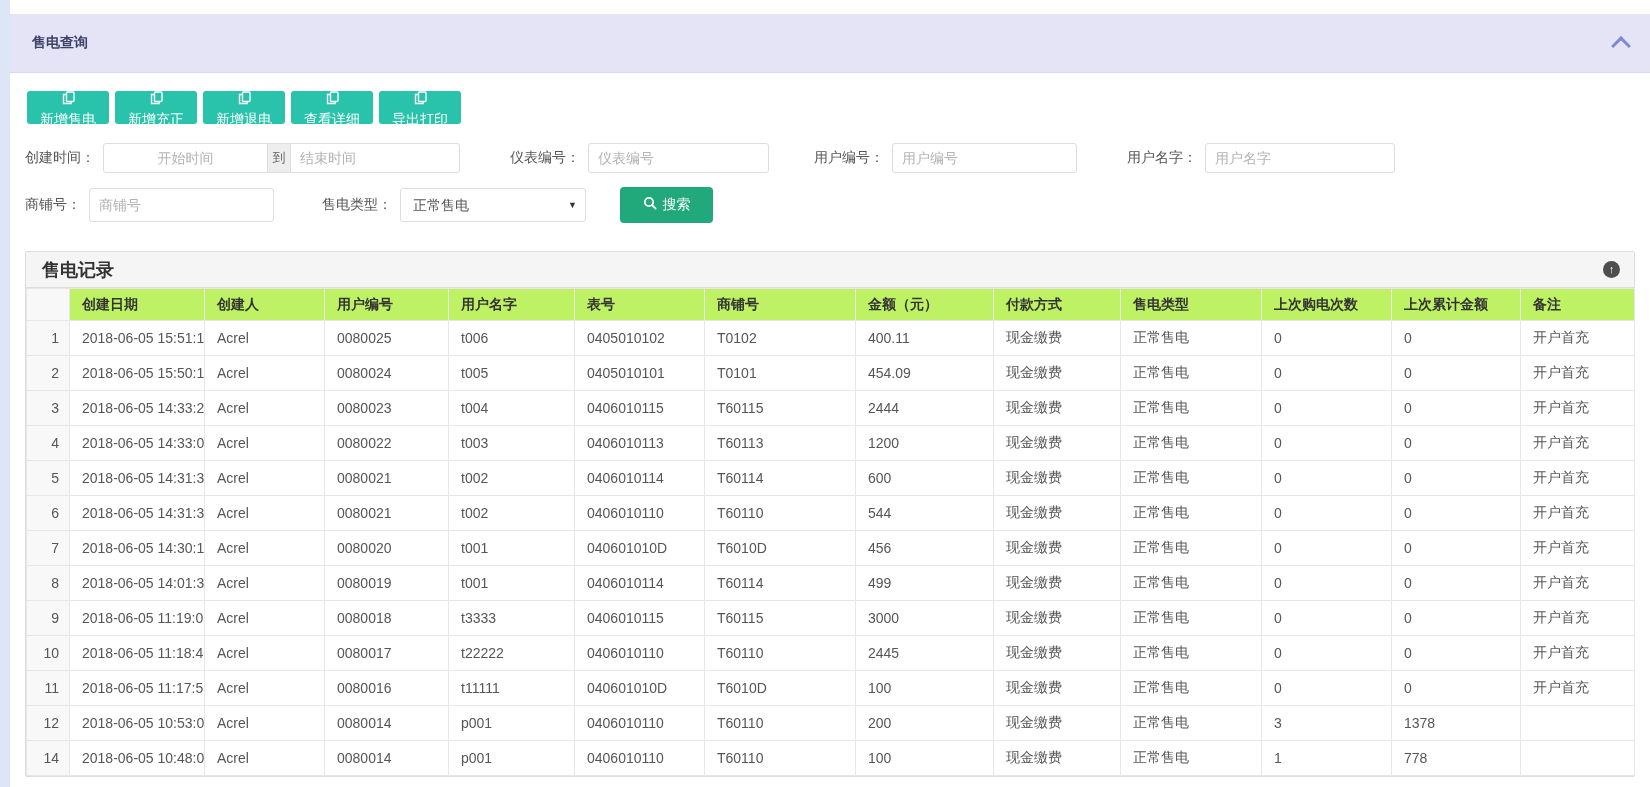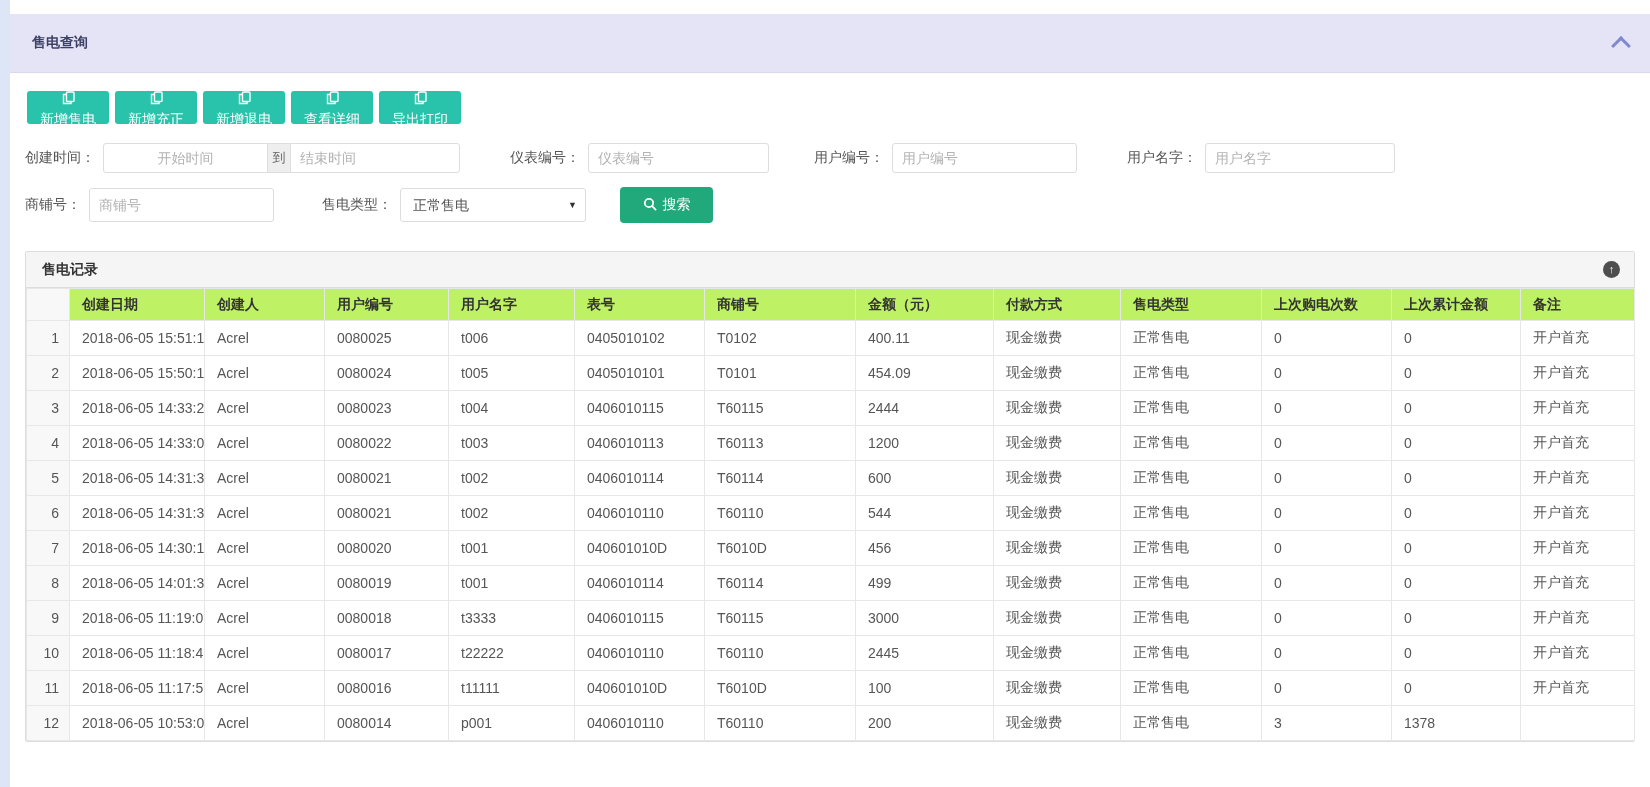--- a/index.html
+++ b/index.html
@@ -55,30 +55,30 @@
     width:186px;height:34px;border:1px solid #ddd;border-radius:3px;background:#fff;color:#555;
     font-size:14px;padding:0 24px 0 12px;appearance:none;-webkit-appearance:none;outline:none;
     font-family:inherit;
   }
   .sel-caret{
     position:absolute;right:9px;top:12px;font-size:9px;color:#333;pointer-events:none;
   }
   .btn-search{
     display:inline-flex;align-items:center;justify-content:center;gap:6px;height:36px;width:93px;
     background:#21a97c;color:#fff;border:none;border-radius:4px;font-size:14px;cursor:pointer;
-    margin-left:34px;font-family:Liberation Sans, sans-serif;
+    margin-left:34px;font-family:Liberation Mono, monospace;
   }
 
   
   .panel{margin:28px 15px 0 15px;border:1px solid #ddd;border-radius:2px;background:#fff;}
   .panel-heading{
     height:35px;background:#f5f5f5;border-bottom:1px solid #ddd;
     display:flex;align-items:center;justify-content:space-between;padding:0 14px 0 16px;
   }
-  .panel-title{font-weight:bold;color:#333;font-size:14px;}
+  .panel-title{font-weight:bold;color:#333;font-size:18px;}
   .circle-top{
     width:17px;height:17px;border-radius:50%;background:#4e4e4e;color:#fff;
     display:flex;align-items:center;justify-content:center;font-size:11px;line-height:1;
     cursor:pointer;font-weight:bold;
   }
   table.grid{border-collapse:collapse;table-layout:fixed;width:1608px;}
   .grid th,.grid td{
     border:1px solid #e7e7e7;font-size:14px;padding:0 12px;overflow:hidden;white-space:nowrap;
     height:35px;box-sizing:border-box;text-align:left;
   }
@@ -385,17 +385,32 @@
             <td>p001</td>
             <td>0406010110</td>
             <td>T60110</td>
             <td>200</td>
             <td>现金缴费</td>
             <td>正常售电</td>
             <td>3</td>
             <td>1378</td>
             <td></td>
           </tr>
+          <tr>
+            <td>14</td>
+            <td>2018-06-05 10:48:0</td>
+            <td>Acrel</td>
+            <td>0080014</td>
+            <td>p001</td>
+            <td>0406010110</td>
+            <td>T60110</td>
+            <td>100</td>
+            <td>现金缴费</td>
+            <td>正常售电</td>
+            <td>1</td>
+            <td>778</td>
+            <td></td>
+          </tr>
         </tbody>
     </table>
   </div>
 
 </div>
 
 </body></html>

